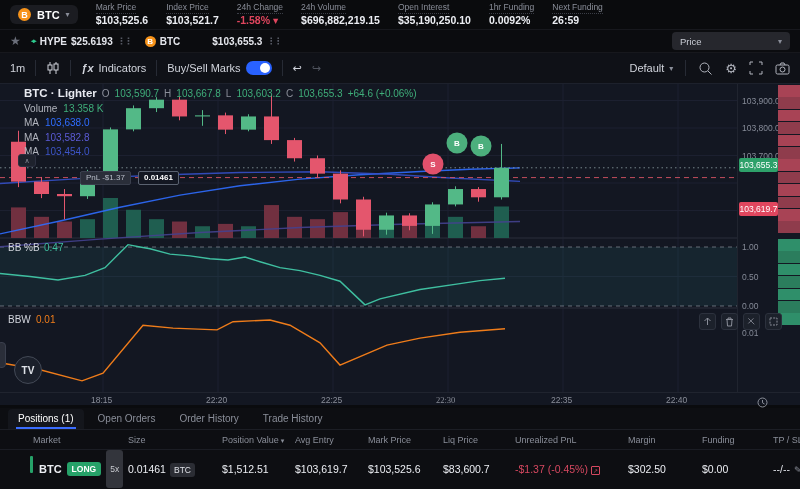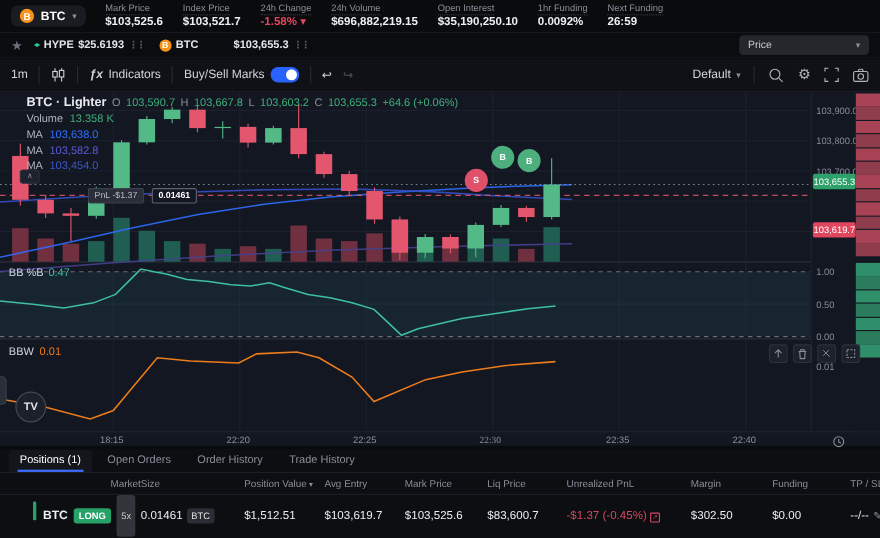--- a/index.html
+++ b/index.html
@@ -447,21 +447,21 @@
 
   <div class="tabsbar" id="tabs-bar">
       <div class="tab active">Positions (1)</div>
       <div class="tab">Open Orders</div>
       <div class="tab">Order History</div>
       <div class="tab">Trade History</div>
     </div>
 
   <div class="table">
     <div class="thead" id="table-head">
-        <div style="padding-left: 3px; text-align: right;">Market</div>
+        <div style="padding-left: 3px;">Market</div>
         <div>Size</div>
         <div>Position Value<span class="sorticon"> ▾</span></div>
         <div>Avg Entry</div>
         <div>Mark Price</div>
         <div>Liq Price</div>
         <div>Unrealized PnL</div>
         <div>Margin</div>
         <div>Funding</div>
         <div>TP / SL</div>
       </div>

